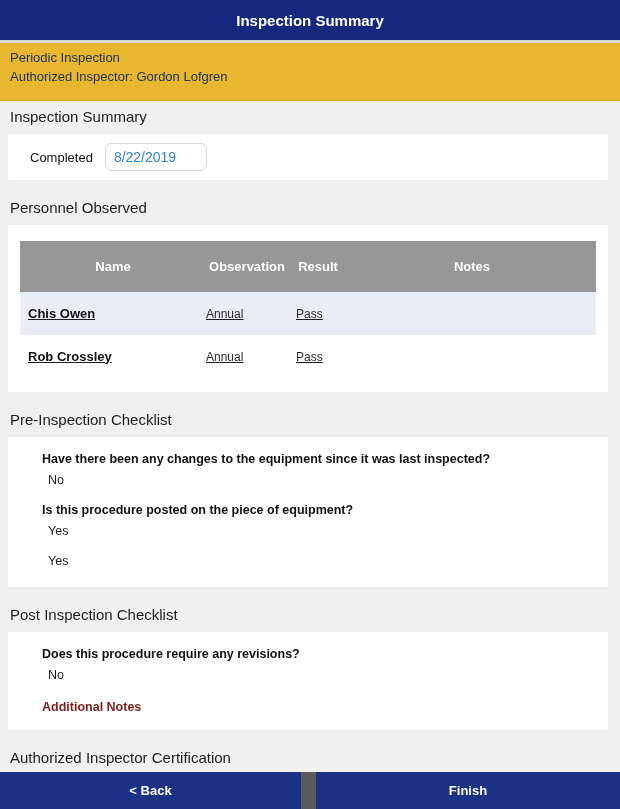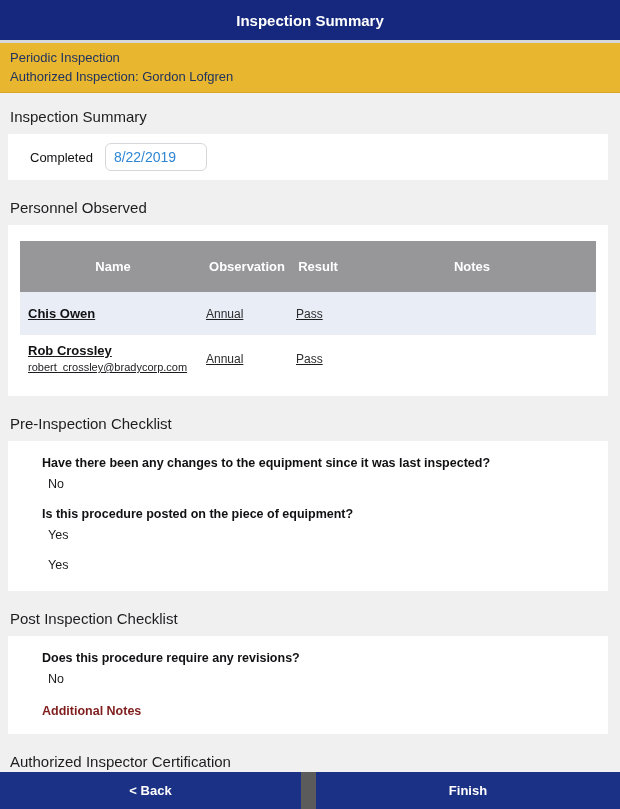--- a/index.html
+++ b/index.html
@@ -22,21 +22,21 @@
     color: #ffffff;
     font-size: 15px;
     font-weight: bold;
   }
   .nav-strip {
     height: 3px;
     background: #d6d8da;
   }
   .banner {
     background: #e8b62f;
-    padding: 5px 0 6px 10px;
+    padding: 5px 0 14px 10px;
     border-bottom: 1px solid #d8a725;
   }
   .banner-line {
     color: #21345f;
     font-size: 13px;
     line-height: 19px;
   }
   .content {
     position: absolute;
     top: 89px;
@@ -197,21 +197,21 @@
 </head>
 <body>
 
 <div class="navbar">
   <div class="navbar-title">Inspection Summary</div>
 </div>
 <div class="nav-strip"></div>
 
 <div class="banner">
   <div class="banner-line">Periodic Inspection</div>
-  <div class="banner-line">Authorized Inspection: Gordon Lofgren</div>
+  <div class="banner-line">Authorized Inspector: Gordon Lofgren</div>
 </div>
 
 <div class="content">
 
   <h2 class="section-heading">Inspection Summary</h2>
   <div class="card summary-card">
     <span class="completed-label">Completed</span>
     <input class="date-input" type="text" value="8/22/2019" style="">
   </div>
 
@@ -228,21 +228,20 @@
         <div class="cell-name">
           <div class="person-name">Chis Owen</div>
         </div>
         <div class="cell-val">Annual</div>
         <div class="cell-val">Pass</div>
         <div class="cell-val"></div>
       </div>
       <div class="ptable-row">
         <div class="cell-name">
           <div class="person-name">Rob Crossley</div>
-          <div class="person-email">robert_crossley@bradycorp.com</div>
         </div>
         <div class="cell-val">Annual</div>
         <div class="cell-val">Pass</div>
         <div class="cell-val"></div>
       </div>
     </div>
   </div>
 
   <h2 class="section-heading">Pre-Inspection Checklist</h2>
   <div class="card checklist-card">

